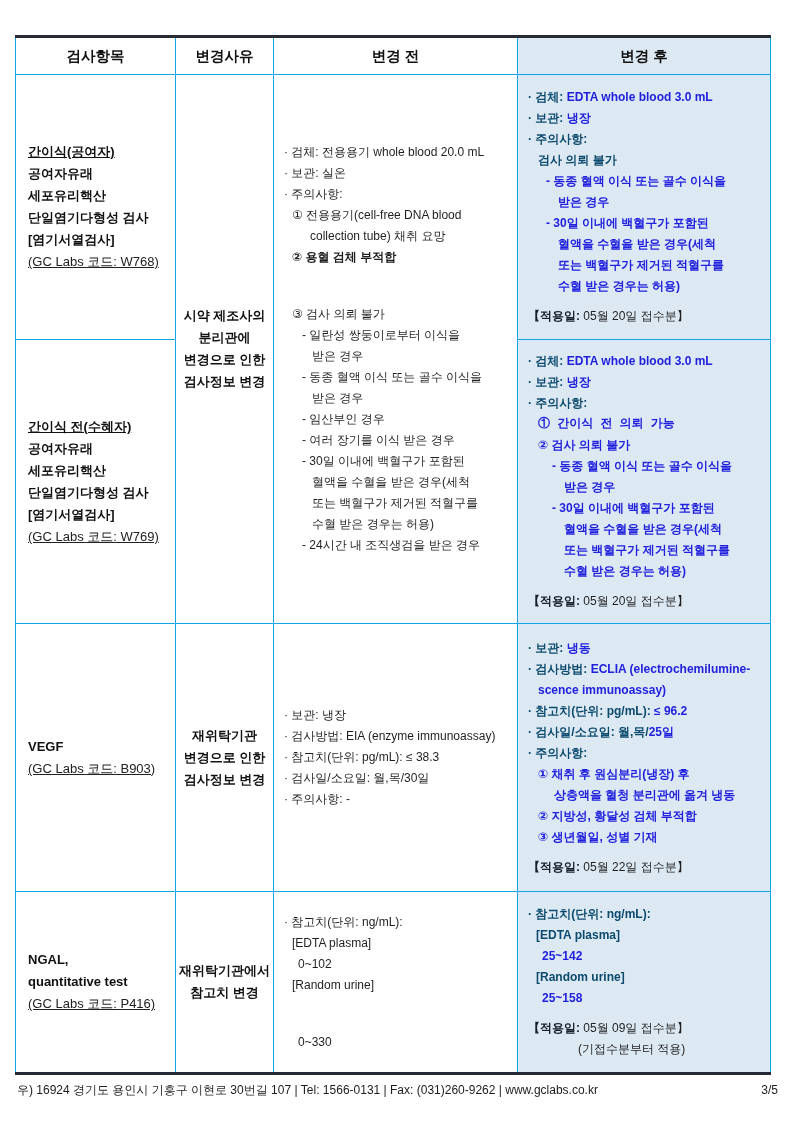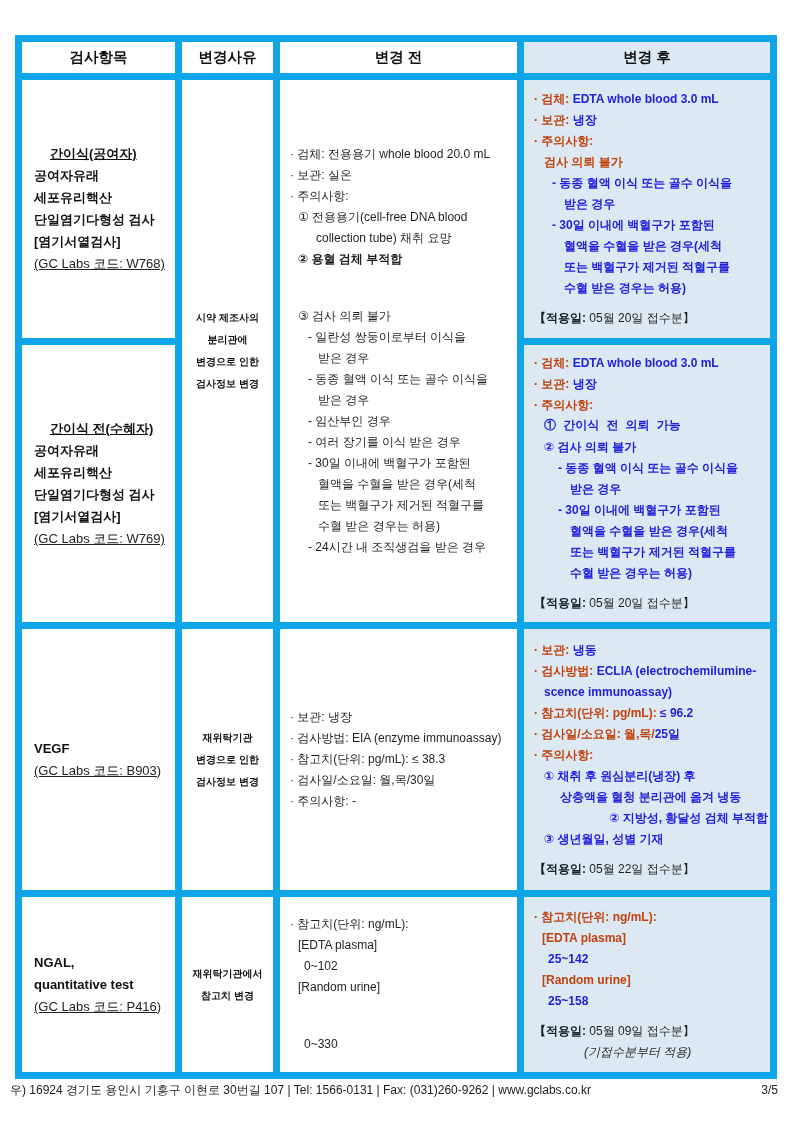--- a/index.html
+++ b/index.html
@@ -10,43 +10,43 @@
     position:relative;
     color:#1a1a1a;
   }
   .doc-table {
     position:absolute; left:15px; top:35px; width:755px;
     border-collapse:collapse; table-layout:fixed;
     border-top:3px solid #272935;
     border-bottom:3px solid #272935;
   }
   .doc-table th, .doc-table td {
-    border:7px solid #0ea5e9;
+    border:1px solid #0ea5e9;
     vertical-align:middle;
     overflow:hidden;
   }
   .doc-table th {
     height:38px; font-size:14.5px; font-weight:bold;
     text-align:center; color:#111;
   }
   .after-bg { background:#dce9f3; }
   .c-item   { padding:6px 4px 6px 12px; font-size:13px; line-height:22px; }
-  .c-reason { text-align:center; font-size:10px; line-height:22px; font-weight:bold; color:#111; padding:4px 2px; }
+  .c-reason { text-align:center; font-size:13px; line-height:22px; font-weight:bold; color:#111; padding:4px 2px; }
   .c-body   { padding:6px 2px 6px 10px; font-size:12px; line-height:21px; }
   .ln { white-space:nowrap; }
   .ln.gap { height:9px; line-height:9px; }
   .pl  { color:#1f1f1f; }
   .bd  { font-weight:bold; color:#111; }
-  .bdu { font-weight:bold; color:#111; text-decoration:underline;margin-left:16px; }
+  .bdu { font-weight:bold; color:#111; text-decoration:underline; }
   .smu { font-size:13px; text-decoration:underline; color:#222; }
-  .nv  { font-weight:bold; color:#c2410c; }
+  .nv  { font-weight:bold; color:#0c4a6e; }
   .bl  { font-weight:bold; color:#2121dd; }
   .kb  { font-weight:bold; color:#16202e; }
   .footer {
-    position:absolute; left:10px; right:16px; top:1082px;
+    position:absolute; left:17px; right:16px; top:1082px;
     display:flex; justify-content:space-between; align-items:baseline;
     font-size:12px; color:#1c1c1c;
   }
 </style>
 </head>
 <body>
 
 <table class="doc-table">
   <colgroup>
     <col style="width:160px">
@@ -157,21 +157,21 @@
         </td>
       <td class="c-body after-bg">
           <div class="ln"><span class="nv">· 보관: </span><span class="bl">냉동</span></div>
           <div class="ln"><span class="nv">· 검사방법: </span><span class="bl">ECLIA (electrochemilumine-</span></div>
           <div class="ln" style="padding-left: 10px;"><span class="bl">scence immunoassay)</span></div>
           <div class="ln"><span class="nv">· 참고치(단위: pg/mL): </span><span class="bl">≤ 96.2</span></div>
           <div class="ln"><span class="nv">· 검사일/소요일: 월,목/</span><span class="bl">25일</span></div>
           <div class="ln"><span class="nv">· 주의사항:</span></div>
           <div class="ln" style="padding-left: 10px;"><span class="bl">① 채취 후 원심분리(냉장) 후</span></div>
           <div class="ln" style="padding-left: 26px;"><span class="bl">상층액을 혈청 분리관에 옮겨 냉동</span></div>
-          <div class="ln" style="padding-left: 10px; text-align: right;"><span class="bl">② 지방성, 황달성 검체 부적합</span></div>
+          <div class="ln" style="padding-left: 10px;"><span class="bl">② 지방성, 황달성 검체 부적합</span></div>
           <div class="ln" style="padding-left: 10px;"><span class="bl">③ 생년월일, 성별 기재</span></div>
           <div class="ln gap"></div>
           <div class="ln"><span class="kb">【적용일:</span><span class="pl"> 05월 22일 접수분】</span></div>
         </td>
     </tr>
     <tr style="height:182px">
       <td class="c-item">
           <div class="ln"><span class="bd">NGAL,</span></div>
           <div class="ln"><span class="bd">quantitative test</span></div>
           <div class="ln"><span class="smu">(GC Labs 코드: P416)</span></div>
@@ -188,21 +188,21 @@
           <div class="ln" style="padding-left: 14px; margin-top: 36px;"><span class="pl">0~330</span></div>
         </td>
       <td class="c-body after-bg">
           <div class="ln"><span class="nv">· 참고치(단위: ng/mL):</span></div>
           <div class="ln" style="padding-left: 8px;"><span class="nv">[EDTA plasma]</span></div>
           <div class="ln" style="padding-left: 14px;"><span class="bl">25~142</span></div>
           <div class="ln" style="padding-left: 8px;"><span class="nv">[Random urine]</span></div>
           <div class="ln" style="padding-left: 14px;"><span class="bl">25~158</span></div>
           <div class="ln gap"></div>
           <div class="ln"><span class="kb">【적용일:</span><span class="pl"> 05월 09일 접수분】</span></div>
-          <div class="ln" style="padding-left: 50px; font-style: italic;"><span class="pl">(기접수분부터 적용)</span></div>
+          <div class="ln" style="padding-left: 50px;"><span class="pl">(기접수분부터 적용)</span></div>
         </td>
     </tr>
   </tbody>
 </table>
 
 <div class="footer">
   <span>우) 16924 경기도 용인시 기흥구 이현로 30번길 107  |  Tel: 1566-0131  |  Fax: (031)260-9262  |  www.gclabs.co.kr</span>
   <span>3/5</span>
 </div>
 

